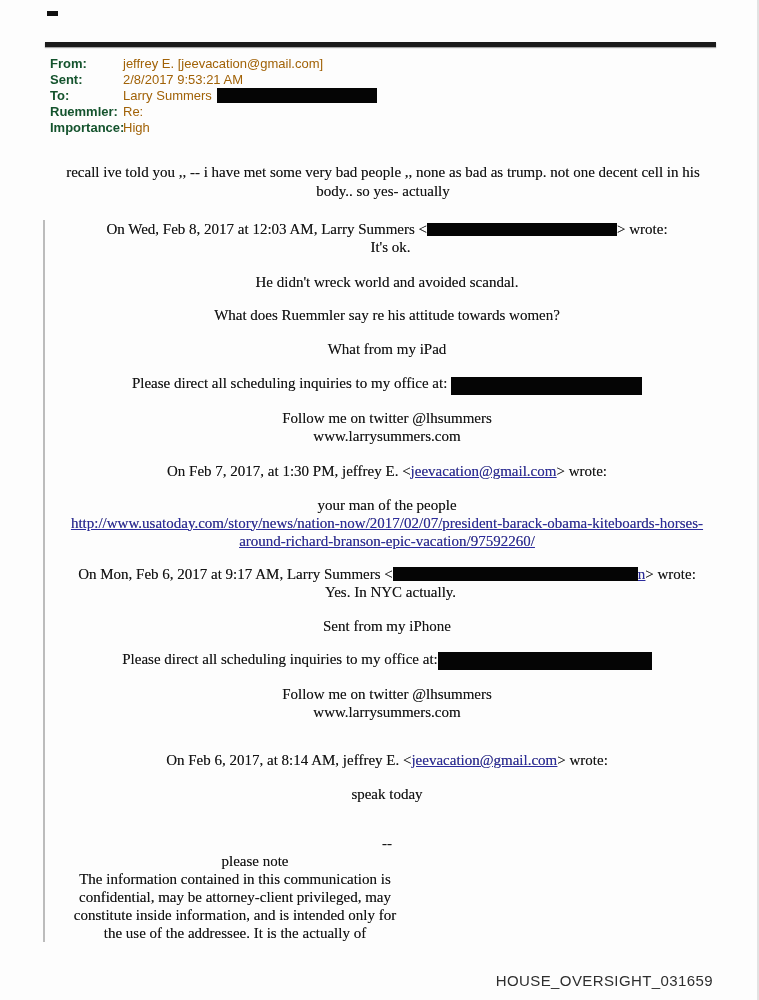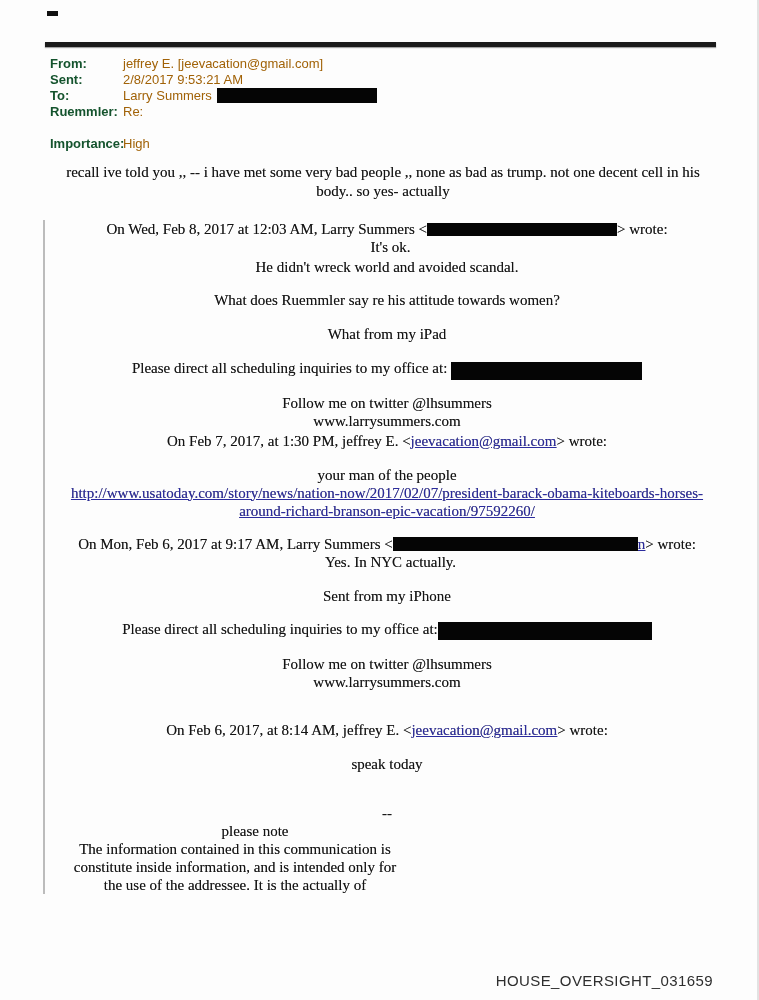--- a/index.html
+++ b/index.html
@@ -24,21 +24,21 @@
     position: absolute;
     left: 45px; top: 42px;
     width: 671px; height: 5px;
     background: #1b1b1b;
     box-shadow: 0 1px 1px rgba(0,0,0,0.35);
   }
   .headers { position: absolute; left: 50px; top: 56px; }
   .hrow { display: flex; font-size: 13px; line-height: 16px; }
   .hlabel { width: 73px; font-weight: bold; color: #14532d; }
   .hvalue { color: #a16207; white-space: nowrap; }
-  .importance-row { margin-top: 16px; }
+  .importance-row { }
   .redact { display: inline-block; background: #050505; vertical-align: middle; }
   .redact.to-box { width: 160px; height: 15px; margin-left: 5px; position: relative; top: -1px; }
   .redact.q1-box { width: 190px; height: 13px; position: relative; top: -1px; }
   .redact.sched1-box { width: 191px; height: 18px; position: relative; top: 1px; }
   .redact.q3-box { width: 245px; height: 14px; position: relative; top: -1px; }
   .redact.sched2-box { width: 214px; height: 18px; position: relative; top: 1px; }
 
   .body-text {
     position: absolute;
     left: 47px; top: 163px;
@@ -53,21 +53,21 @@
   .quote-block {
     margin-top: 19px;
     margin-left: -4px;
     border-left: 2px solid #bcbcbc;
     padding-left: 10px;
     line-height: 18px;
   }
   .quote-block p { margin-top: 15px; }
   .quote-block p.tight { margin-top: 0; }
   .quote-block p.gap16 { margin-top: 16px; }
-  .quote-block p.gap17 { margin-top: 2px; }
+  .quote-block p.gap17 { margin-top: 17px; }
   .quote-block p.biggap { margin-top: 30px; }
   .quote-block p.biggap31 { margin-top: 31px; }
   .reply-indent { padding-left: 7px; }
   .disc-indent { padding-left: 40px; margin-top: 3px; }
   .disclaimer { width: 360px; }
   .link {
     color: #2b2b9e;
     text-decoration: underline;
     cursor: pointer;
   }
@@ -151,20 +151,21 @@
 
       <p class="biggap"><span>On Feb 6, 2017, at 8:14 AM, jeffrey E. &lt;</span><span class="link">jeevacation@gmail.com</span><span>&gt; wrote:</span></p>
 
       <p class="gap16">speak today</p>
 
       <p class="biggap31">--</p>
 
       <div class="disclaimer">
         <p class="tight disc-indent">please note</p>
         <p class="tight">The information contained in this communication is</p>
+        <p class="tight">confidential, may be attorney-client privileged, may</p>
         <p class="tight">constitute inside information, and is intended only for</p>
         <p class="tight">the use of the addressee. It is the actually of</p>
       </div>
 
     </div>
   </div>
 
   <div class="footer-bates">HOUSE_OVERSIGHT_031659</div>
 
 </div>

